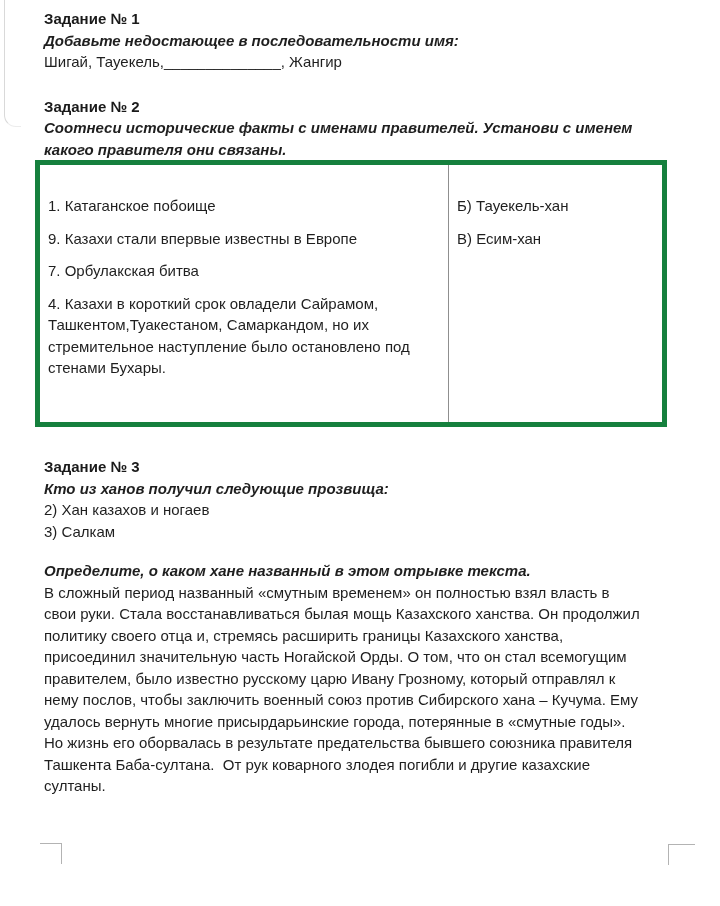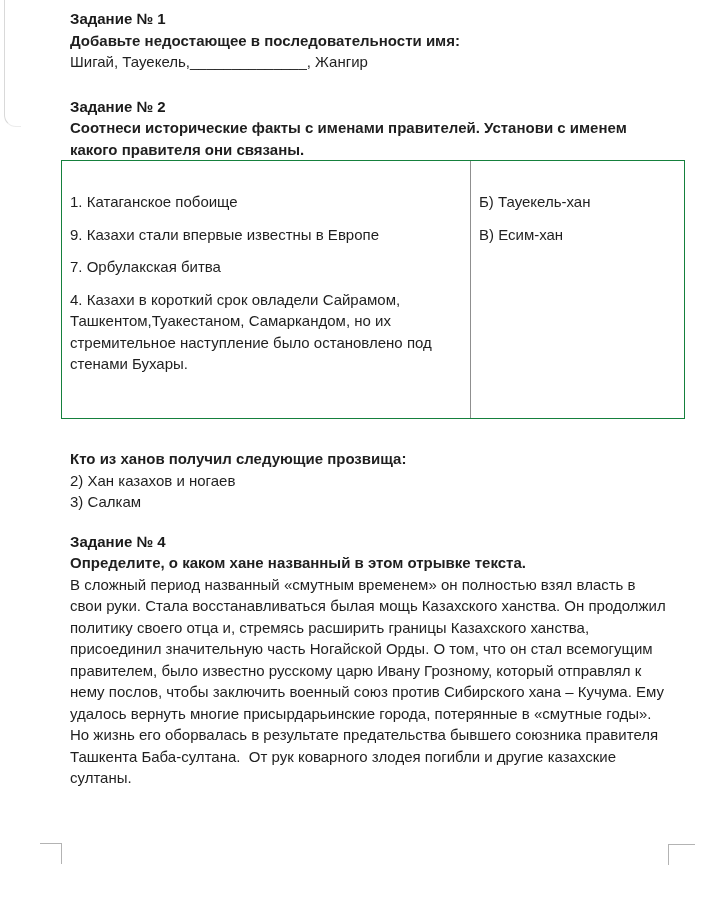--- a/index.html
+++ b/index.html
@@ -22,45 +22,46 @@
     left: 4px;
     top: -14px;
     width: 16px;
     height: 140px;
     border-left: 1px solid #d9d9d9;
     border-bottom: 1px solid #ececec;
     border-bottom-left-radius: 12px;
   }
   .content {
     position: absolute;
-    left: 70px;
+    left: 44px;
     top: 8px;
     width: 600px;
     font-size: 15px;
     line-height: 21.5px;
   }
   .task h3 {
     margin: 0;
     font-size: 15px;
     line-height: 21.5px;
     font-weight: 700;
     color: #1a1a1a;
   }
   .task p { margin: 0; }
   .instr {
     font-weight: 700;
+    font-style: italic;
   }
   .task-1 { margin-bottom: 23px; }
   .task-2 { margin-bottom: 29px; }
   .task-3 { margin-bottom: 18px; }
   .match-table {
     display: flex;
     margin-left: -9px;
     width: 622px;
-    border: 1px solid #15803d;
+    border: 5px solid #15803d;
     margin-top: 0;
   }
   .match-table .cell {
     box-sizing: border-box;
     min-height: 257px;
     padding: 30px 8px 8px 8px;
   }
   .cell-facts {
     width: 409px;
     border-right: 1px solid #8f8f8f;
@@ -114,27 +115,27 @@
           <p>4. Казахи в короткий срок овладели Сайрамом, Ташкентом,Туакестаном, Самаркандом, но их стремительное наступление было остановлено под стенами Бухары.</p>
         </div>
         <div class="cell cell-rulers">
           <p>Б) Тауекель-хан</p>
           <p>В) Есим-хан</p>
         </div>
       </div>
     </section>
 
     <section class="task task-3">
+      <h3>Задание № 3</h3>
       <p class="instr">Кто из ханов получил следующие прозвища:</p>
       <p>2) Хан казахов и ногаев</p>
       <p>3) Салкам</p>
     </section>
 
     <section class="task task-4">
-      <h3>Задание № 4</h3>
       <p class="instr">Определите, о каком хане названный в этом отрывке текста.</p>
       <p class="long-text">В сложный период названный «смутным временем» он полностью взял власть в свои руки. Стала восстанавливаться былая мощь Казахского ханства. Он продолжил политику своего отца и, стремясь расширить границы Казахского ханства, присоединил значительную часть Ногайской Орды. О том, что он стал всемогущим правителем, было известно русскому царю Ивану Грозному, который отправлял к нему послов, чтобы заключить военный союз против Сибирского хана – Кучума. Ему удалось вернуть многие присырдарьинские города, потерянные в «смутные годы». Но жизнь его оборвалась в результате предательства бывшего союзника правителя Ташкента Баба-султана.  От рук коварного злодея погибли и другие казахские султаны.</p>
     </section>
 
   </div>
 
   <div class="mark-left"></div>
   <div class="mark-right"></div>
 
 </div>

